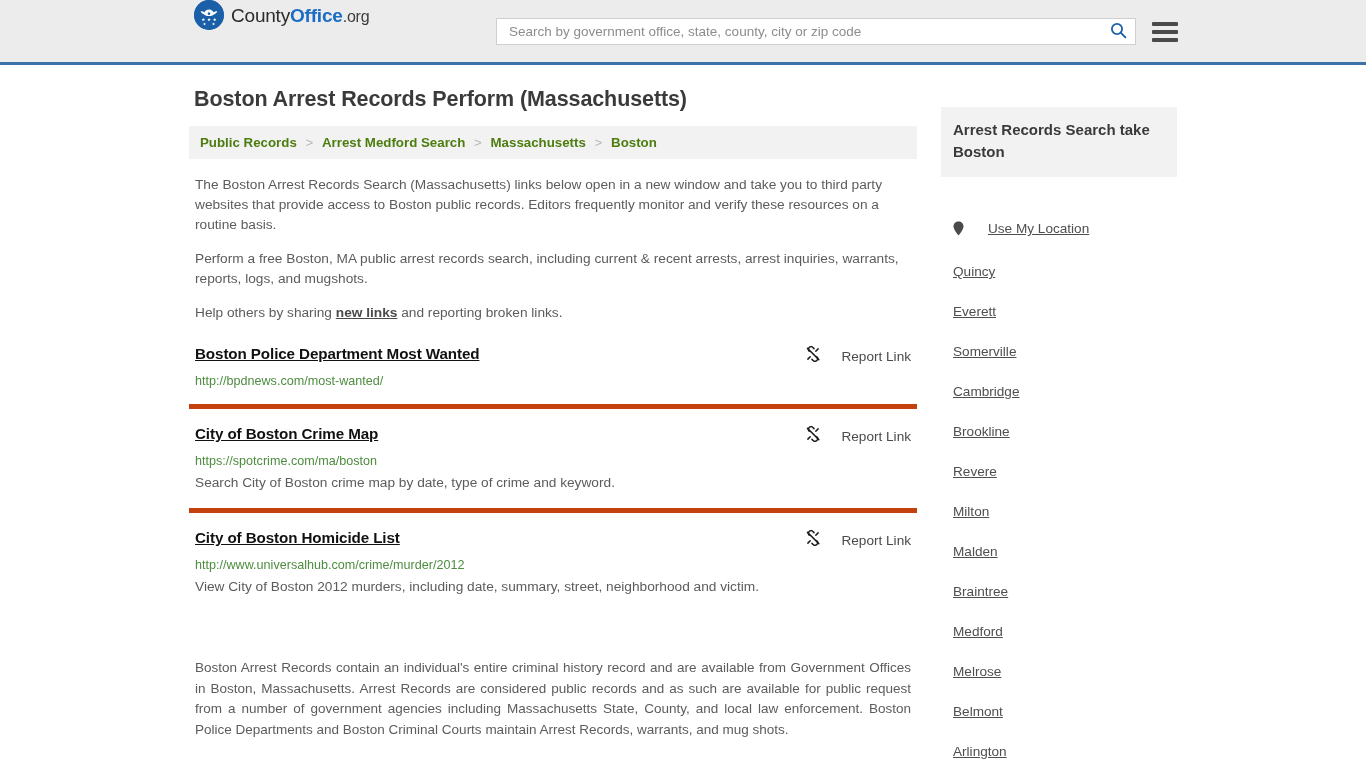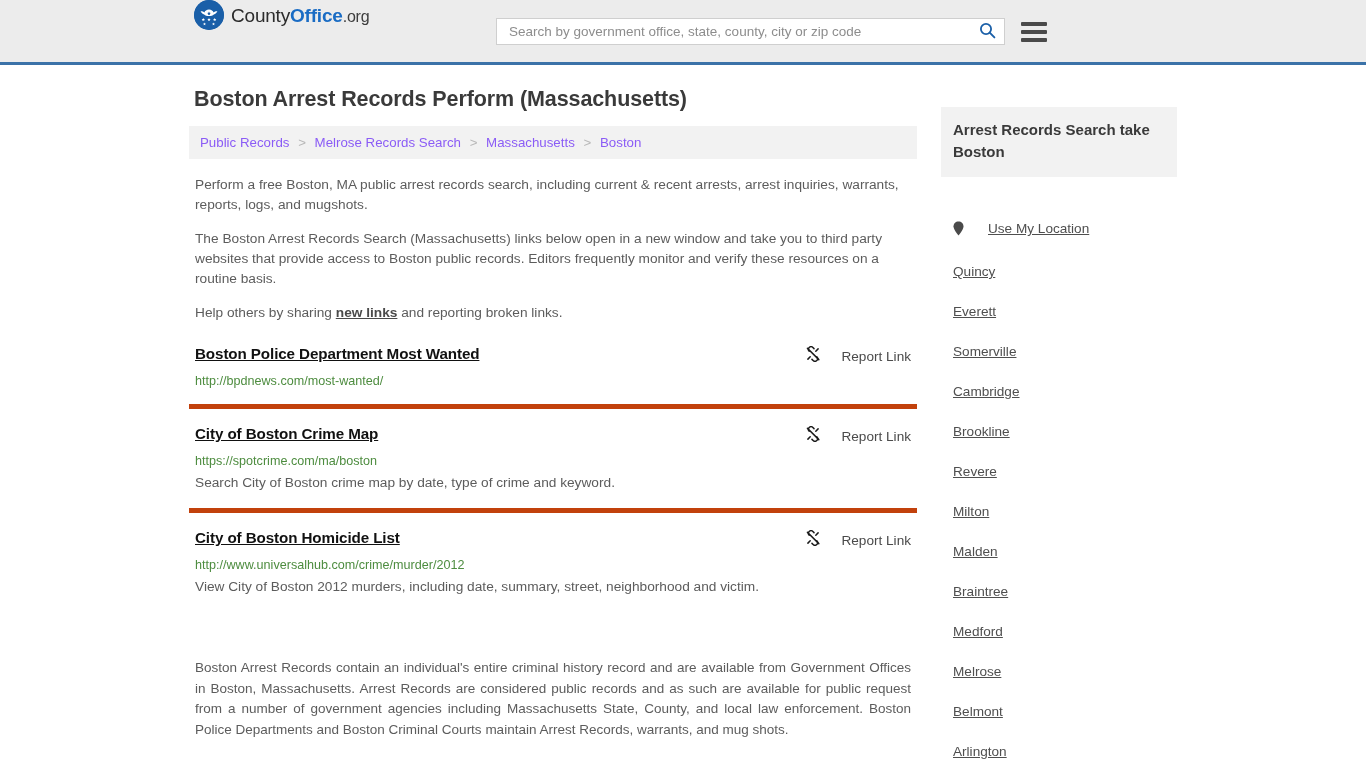--- a/index.html
+++ b/index.html
@@ -53,21 +53,21 @@
   .logo-text .lt-c { color: #3d3d3d; font-size: 16px; }
 
   .search-area {
     position: absolute;
     left: 496px;
     top: 18px;
     display: flex;
     align-items: center;
   }
   .search-box {
-    width: 509px;
+    width: 640px;
     height: 27px;
     background: #ffffff;
     border: 1px solid #cfcfcf;
     display: flex;
     align-items: center;
     padding: 0 6px 0 12px;
     box-sizing: border-box;
   }
   .search-input {
     flex: 1;
@@ -123,22 +123,23 @@
   }
 
   .breadcrumb {
     background: #f2f2f2;
     padding: 9px 11px;
     font-size: 13.3px;
     color: #7b7b7b;
     margin-bottom: 16px;
   }
   .breadcrumb a {
-    color: #8b5cf6;
+    color: #4d7c0f;
     text-decoration: none;
+    font-weight: bold;
   }
   .breadcrumb .sep {
     color: #b8b8b8;
     margin: 0 5px;
   }
 
   .intro p {
     font-size: 13.7px;
     line-height: 20px;
     color: #5c5c5c;
@@ -283,30 +284,30 @@
 
 <div class="page">
 
   <div class="col-main">
 
     <h1 class="page-title">Boston Arrest Records Perform (Massachusetts)</h1>
 
     <div class="breadcrumb">
       <a href="#">Public Records</a>
       <span class="sep">&gt;</span>
-      <a href="#">Melrose Records Search</a>
+      <a href="#">Arrest Medford Search</a>
       <span class="sep">&gt;</span>
       <a href="#">Massachusetts</a>
       <span class="sep">&gt;</span>
       <a href="#">Boston</a>
     </div>
 
     <div class="intro">
+      <p>The Boston Arrest Records Search (Massachusetts) links below open in a new window and take you to third party websites that provide access to Boston public records. Editors frequently monitor and verify these resources on a routine basis.</p>
       <p>Perform a free Boston, MA public arrest records search, including current &amp; recent arrests, arrest inquiries, warrants, reports, logs, and mugshots.</p>
-      <p>The Boston Arrest Records Search (Massachusetts) links below open in a new window and take you to third party websites that provide access to Boston public records. Editors frequently monitor and verify these resources on a routine basis.</p>
       <p><span>Help others by sharing </span><a class="inline-link" href="#">new links</a><span> and reporting broken links.</span></p>
     </div>
 
     <div class="listings">
 
       <div class="listing">
         <div class="listing-top">
           <a class="listing-title" href="#">Boston Police Department Most Wanted</a>
           <div class="report-link">
             <span>

